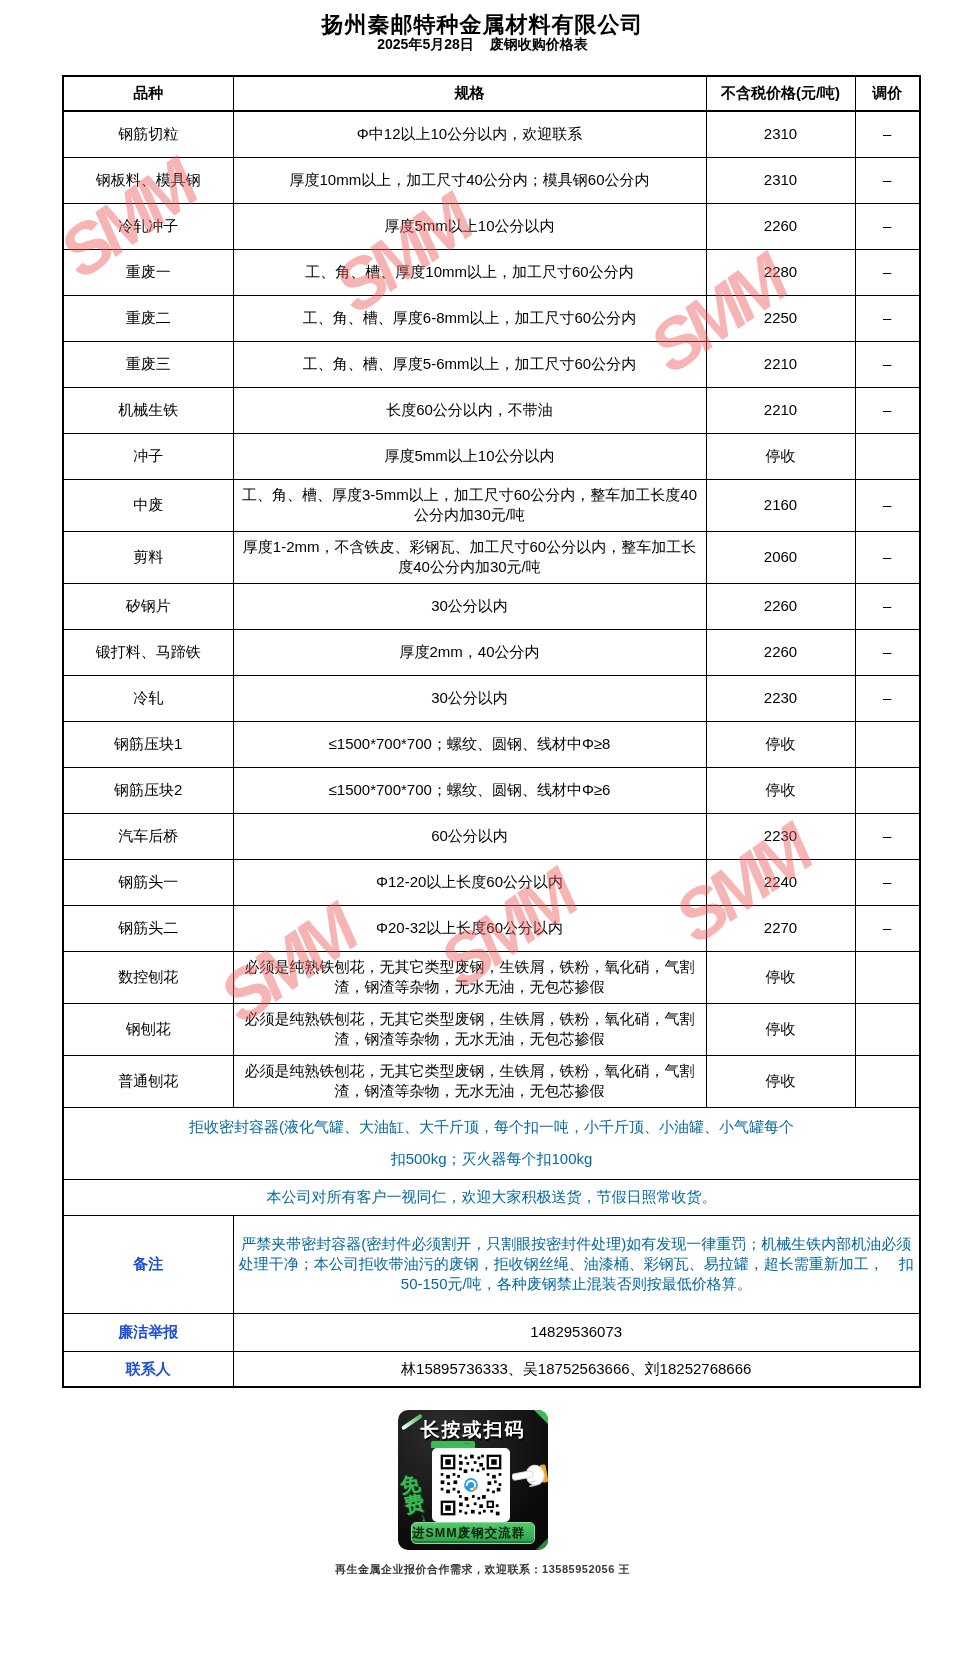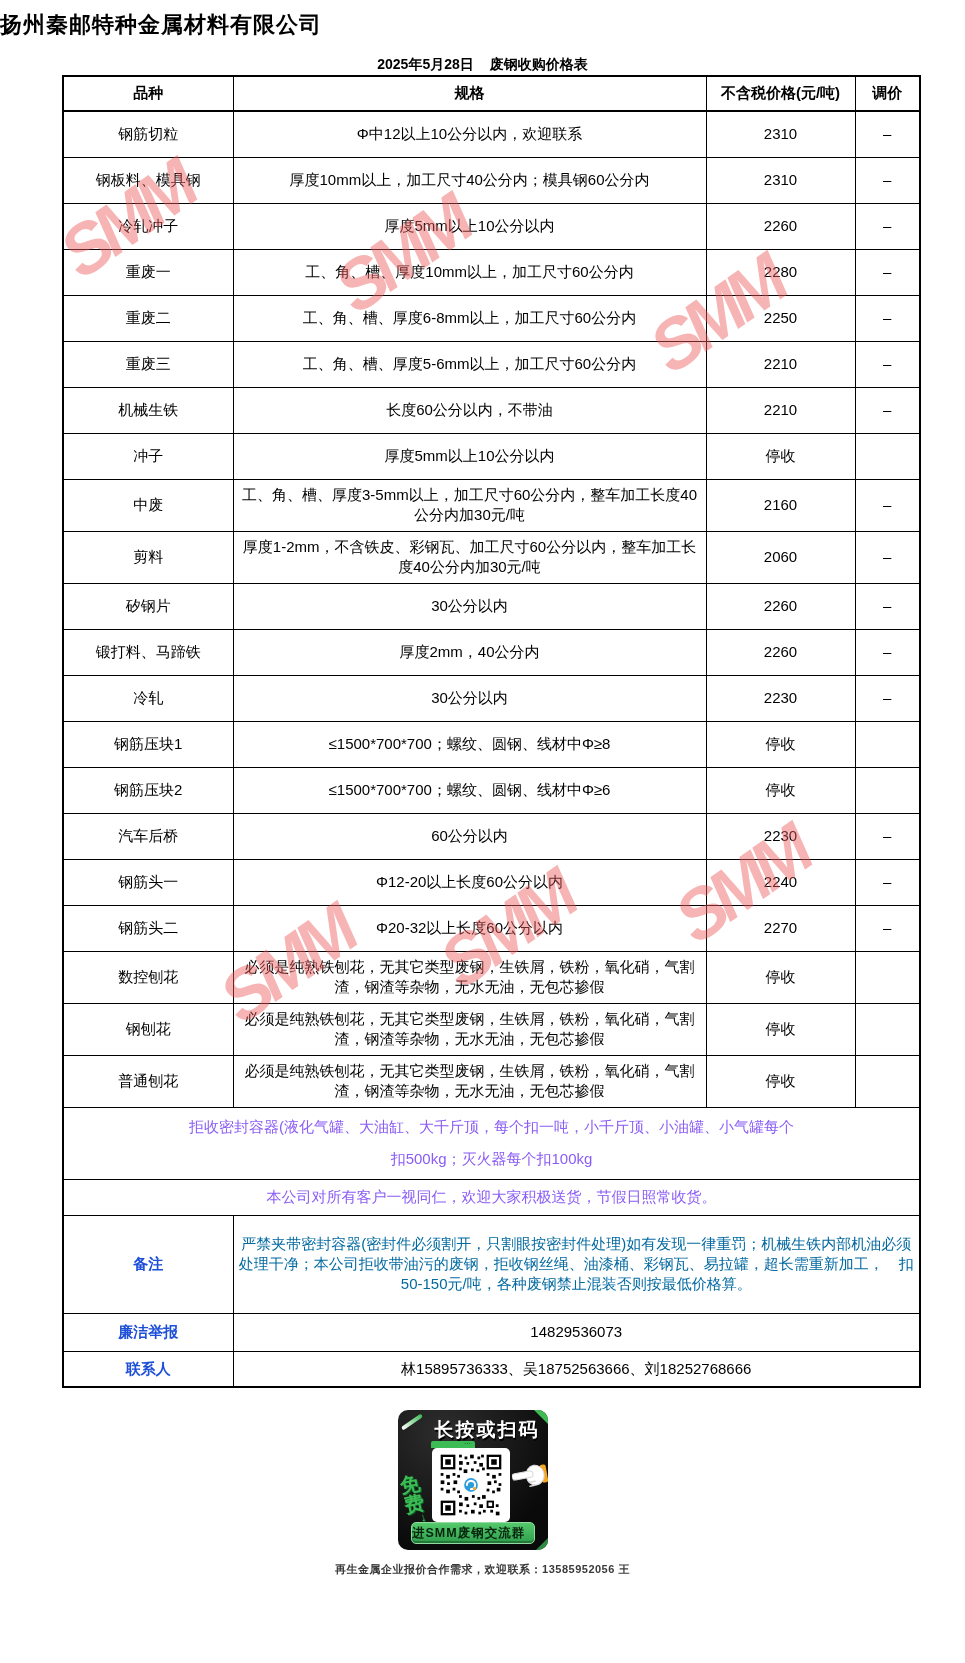--- a/index.html
+++ b/index.html
@@ -1,54 +1,54 @@
 <!DOCTYPE html>
 <html><head>
 <meta charset="utf-8">
 <style>
   html,body{margin:0;padding:0;background:#fff;}
   .page{position:relative;width:965px;height:1663px;background:#fff;overflow:hidden;
         font-family:"Liberation Sans","DejaVu Sans",sans-serif;color:#000;}
 
-  .title{position:absolute;top:10px;left:0;width:100%;text-align:left;
+  .title{position:absolute;top:10px;left:0;width:100%;text-align:center;
          font-size:22px;font-weight:bold;letter-spacing:1px;}
-  .subtitle{position:absolute;top:56px;left:0;width:100%;text-align:center;
+  .subtitle{position:absolute;top:36px;left:0;width:100%;text-align:center;
             font-size:14px;font-weight:600;}
   .subtitle .gap{display:inline-block;width:16px;}
 
   table.price{position:absolute;left:62px;top:75px;width:857px;
               border-collapse:collapse;table-layout:fixed;border-radius:26px;}
   table.price,table.price td,table.price th{border:1px solid #000;}
   table.price{border:2px solid #000;}
   table.price th{font-size:15px;font-weight:bold;text-align:center;padding:0;
                  height:33px;border-bottom:2px solid #000;white-space:nowrap;overflow:hidden;}
   table.price td{font-size:15px;text-align:center;vertical-align:middle;padding:0 4px;line-height:1.35;}
   tr.h1{height:46px;padding-left:27px;} tr.h2{height:52px;}
 
-  td.notice{color:#8b5cf6;text-align:left;padding:6px 6px;font-size:15px;}
+  td.notice{color:#0369a1;text-align:left;padding:6px 6px;font-size:15px;}
   tr.notice-tall{height:72px;} tr.notice-short{height:36px;}
   td.notice .nline{line-height:32px;}
 
   tr.remark-row{height:98px;}
   td.red-label{color:#1d4ed8;font-size:15px;font-weight:bold;}
   td.remark-body{color:#0369a1;font-size:15px;line-height:1.95;padding:0 8px;}
   tr.report-row{height:38px;} tr.contact-row{height:36px;}
 
   
   .wm{position:absolute;z-index:6;pointer-events:none;
       font-weight:bold;font-style:italic;font-size:70px;letter-spacing:-7px;
       color:rgba(237,88,88,0.45);transform:rotate(-35deg);user-select:none;}
 
   
   .qr-card{position:absolute;left:398px;top:1410px;width:150px;height:140px;
            border-radius:10px;overflow:hidden;
            background:radial-gradient(circle at 30% 15%,#2d2d2d,#0a0a0a 75%);}
   .qr-title{position:absolute;top:7px;left:0;width:100%;text-align:center;
             color:#fff;font-size:19px;font-weight:bold;letter-spacing:2px;
-            text-shadow:1px 2px 0 #000;margin-left:14px;}
+            text-shadow:1px 2px 0 #000;}
   .qr-tab{position:absolute;left:33px;top:31px;width:44px;height:7px;background:#3DBB54;
           border-radius:2px 2px 0 0;color:#0d4f1f;font-size:7px;line-height:6px;
           text-align:right;padding-right:4px;box-sizing:border-box;}
   .qr-panel{position:absolute;left:34px;top:38px;width:78px;height:74px;background:#fff;
             border-radius:5px;display:flex;align-items:center;justify-content:center;}
   .qr-panel svg{width:72px;height:68px;}
   .free-badge{position:absolute;left:5px;top:64px;transform:rotate(-12deg);
               color:#3DBB54;font-weight:bold;font-size:20px;line-height:20px;
               text-shadow:1px 1px 0 #0a5a26;text-align:center;}
   .free-badge .arrow{display:block;font-size:12px;line-height:10px;margin-left:12px;}

